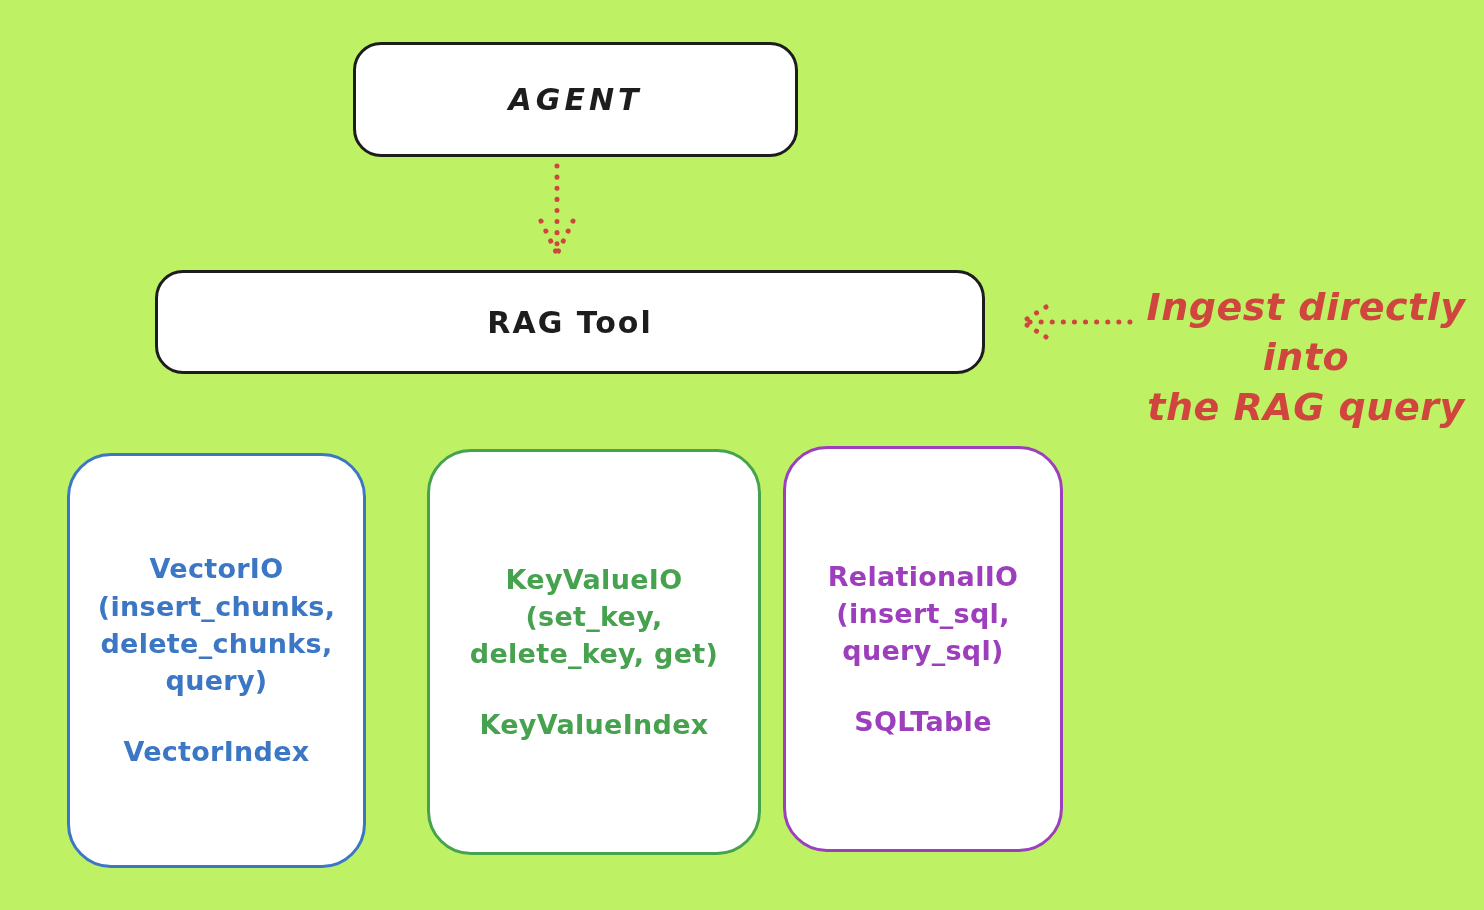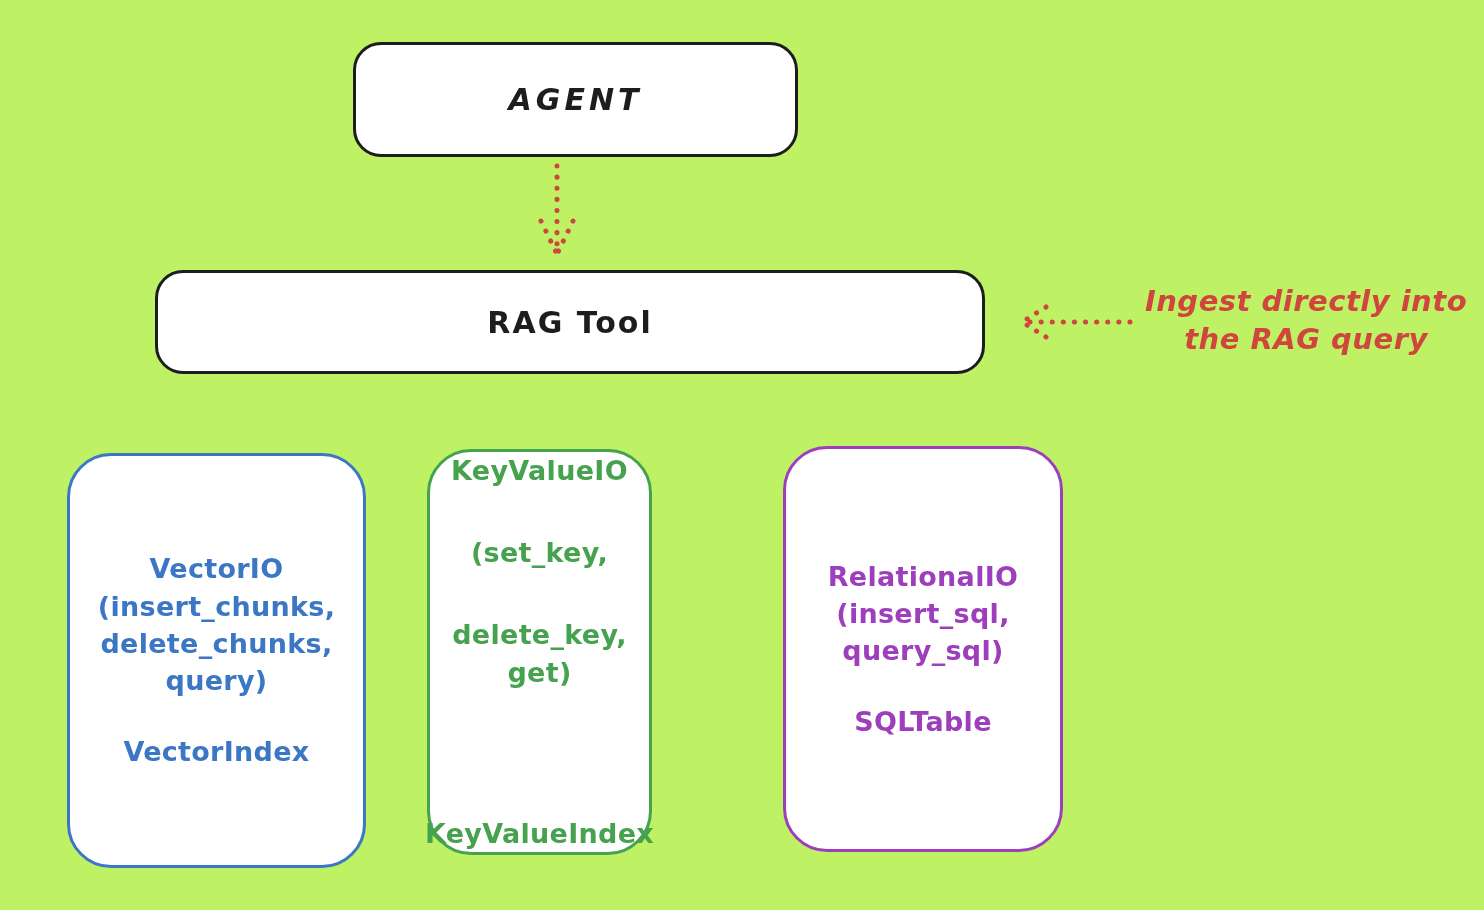--- a/index.html
+++ b/index.html
@@ -46,39 +46,39 @@
     align-items: center;
     justify-content: center;
     text-align: center;
     font-weight: bold;
     font-size: 27px;
     line-height: 1.38;
     letter-spacing: 0.3px;
   }
   .store .spacer { height: 34px; }
   .store-vector     { left: 67px;  top: 453px; width: 299px; height: 415px; border-color: #3b77c4; color: #3b77c4; }
-  .store-keyvalue   { left: 427px; top: 449px; width: 225px; height: 406px; border-color: #46a24e; color: #46a24e; justify-content: space-between; }
+  .store-keyvalue   { left: 427px; top: 449px; width: 334px; height: 406px; border-color: #46a24e; color: #46a24e; }
   .store-relational { left: 783px; top: 446px; width: 280px; height: 406px; border-color: #9d3fbd; color: #9d3fbd; }
   .arrow-svg { position: absolute; }
   .arrow-down-svg { left: 537px; top: 163px; }
   .arrow-left-svg { left: 1014px; top: 302px; }
   .arrow-stroke {
     fill: none;
     stroke: #d0453e;
     stroke-width: 5;
     stroke-linecap: round;
     stroke-dasharray: 0.1 11;
   }
   .annotation {
     position: absolute;
     left: 1138px; top: 282px; width: 336px;
     color: #d0453e;
     font-weight: bold;
     font-style: italic;
-    font-size: 29px;
+    font-size: 38px;
     line-height: 1.32;
     text-align: center;
     letter-spacing: 0.5px;
   }
 </style>
 </head>
 <body>
 
 <div class="canvas">
 

